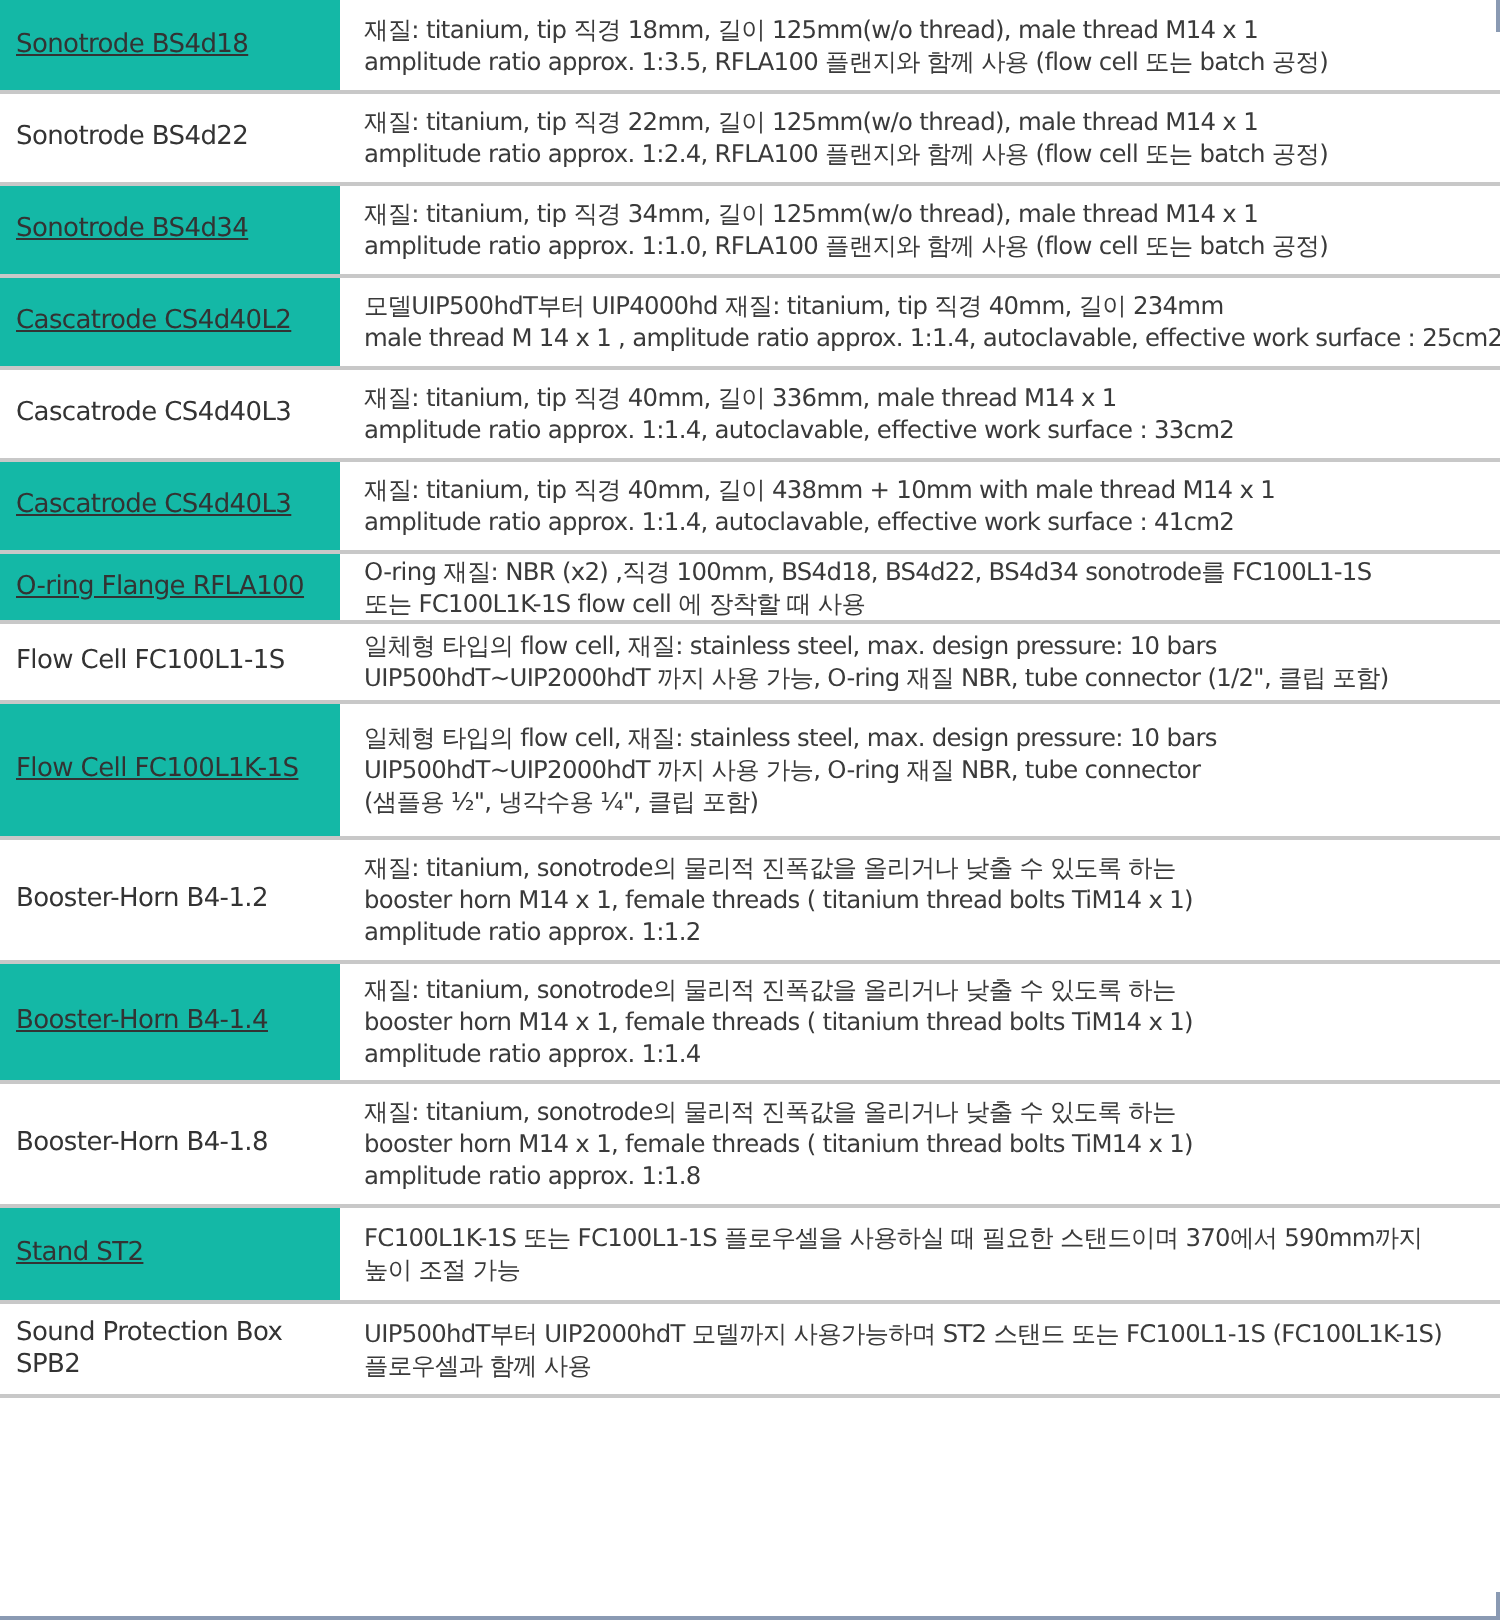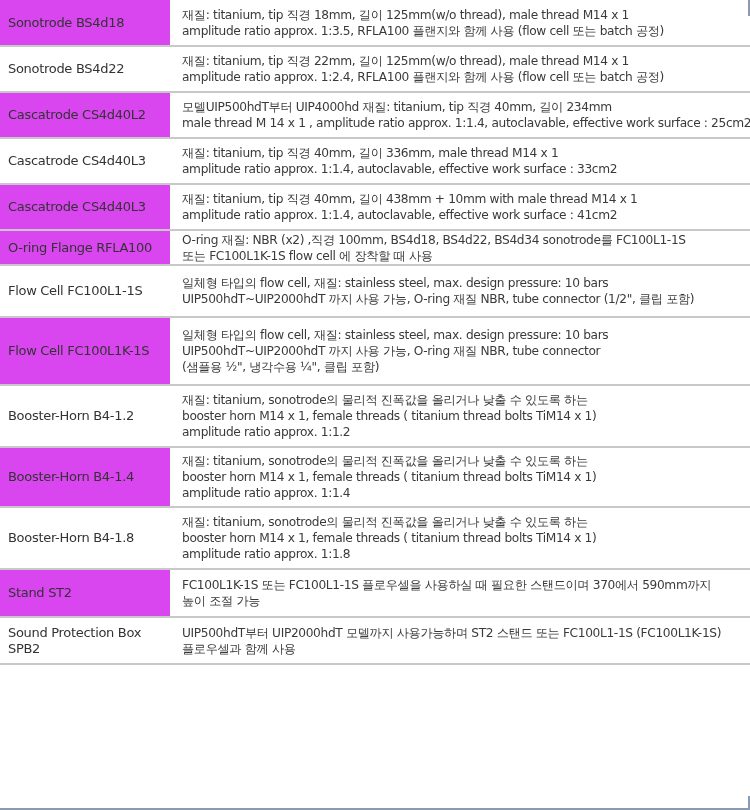--- a/index.html
+++ b/index.html
@@ -63,21 +63,22 @@
     }
     td.name {
       width: 170px;
       padding-left: 8px !important;
       font-size: 13px !important;
       letter-spacing: -0.3px !important;
       color: #333;
       box-sizing: border-box;
     }
     tr.shaded td.name {
-      background: #d946ef;
+      background: #14b8a6;
+      text-decoration: underline;
     }
     td.desc {
       padding-left: 12px !important;
       padding-right: 4px !important;
       color: #3a3a3a;
       border-radius: 21px;
     }
     .line { display: block; white-space: nowrap; }
   </style>
 </head>
@@ -96,20 +97,27 @@
           </td>
         </tr>
         <tr style="height: 46px;">
           <td class="name">Sonotrode BS4d22</td>
           <td class="desc">
             <span class="line">재질: titanium, tip 직경 22mm, 길이 125mm(w/o thread), male thread M14 x 1</span>
             <span class="line">amplitude ratio approx. 1:2.4, RFLA100 플랜지와 함께 사용 (flow cell 또는 batch 공정)</span>
           </td>
         </tr>
         <tr class="shaded" style="height: 46px;">
+          <td class="name">Sonotrode BS4d34</td>
+          <td class="desc">
+            <span class="line">재질: titanium, tip 직경 34mm, 길이 125mm(w/o thread), male thread M14 x 1</span>
+            <span class="line">amplitude ratio approx. 1:1.0, RFLA100 플랜지와 함께 사용 (flow cell 또는 batch 공정)</span>
+          </td>
+        </tr>
+        <tr class="shaded" style="height: 46px;">
           <td class="name">Cascatrode CS4d40L2</td>
           <td class="desc">
             <span class="line">모델UIP500hdT부터 UIP4000hd  재질: titanium, tip 직경 40mm, 길이 234mm</span>
             <span class="line">male thread M 14 x 1 , amplitude ratio approx. 1:1.4, autoclavable, effective work surface : 25cm2</span>
           </td>
         </tr>
         <tr style="height: 46px;">
           <td class="name">Cascatrode CS4d40L3</td>
           <td class="desc">
             <span class="line">재질: titanium, tip 직경 40mm, 길이 336mm, male thread M14 x 1</span>
@@ -123,21 +131,21 @@
             <span class="line">amplitude ratio approx. 1:1.4, autoclavable, effective work surface : 41cm2</span>
           </td>
         </tr>
         <tr class="shaded" style="height: 35px;">
           <td class="name">O-ring Flange RFLA100</td>
           <td class="desc">
             <span class="line">O-ring 재질: NBR (x2) ,직경 100mm, BS4d18, BS4d22, BS4d34 sonotrode를  FC100L1-1S</span>
             <span class="line">또는 FC100L1K-1S  flow cell 에 장착할 때 사용</span>
           </td>
         </tr>
-        <tr style="height: 52px;">
+        <tr style="height: 40px;">
           <td class="name">Flow Cell FC100L1-1S</td>
           <td class="desc">
             <span class="line">일체형 타입의  flow cell, 재질: stainless steel, max. design pressure: 10 bars</span>
             <span class="line">UIP500hdT~UIP2000hdT 까지 사용 가능, O-ring 재질 NBR, tube connector (1/2", 클립 포함)</span>
           </td>
         </tr>
         <tr class="shaded" style="height: 68px;">
           <td class="name">Flow Cell FC100L1K-1S</td>
           <td class="desc">
             <span class="line">일체형 타입의  flow cell, 재질: stainless steel, max. design pressure: 10 bars</span>

